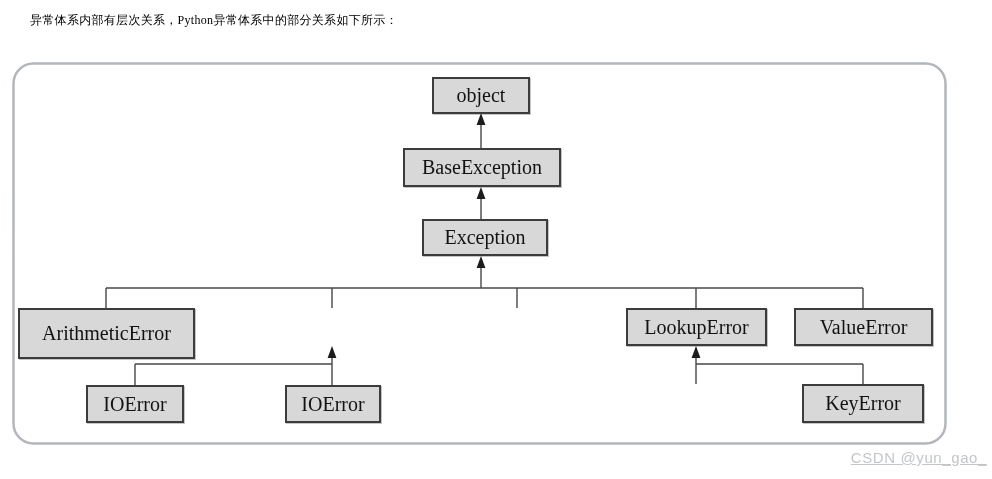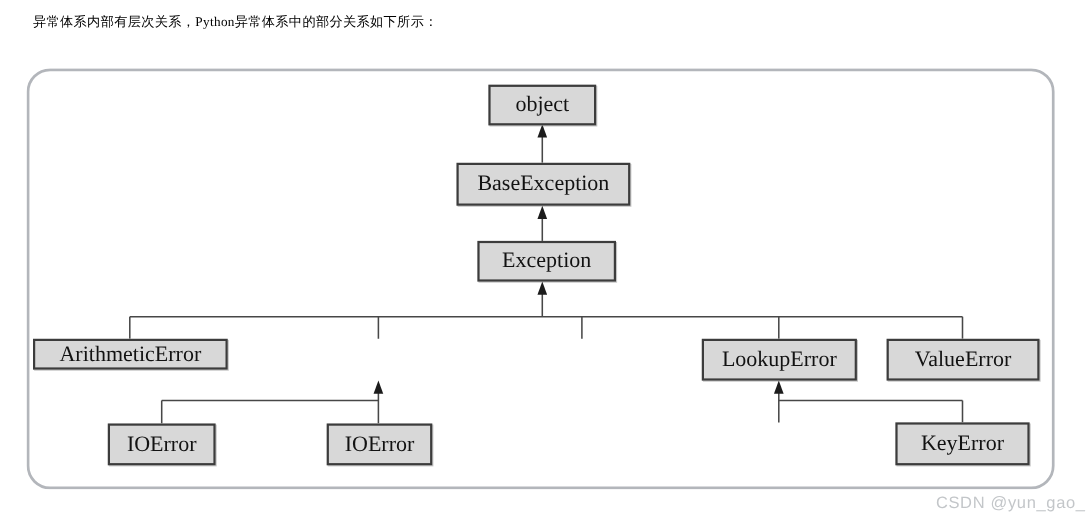--- a/index.html
+++ b/index.html
@@ -14,21 +14,21 @@
     position: absolute;
     left: 30px; top: 12px;
     margin: 0;
     font-size: 12px;
     color: #000000;
     letter-spacing: 0.3px;
     white-space: nowrap;
   }
   .panel {
     position: absolute;
-    left: 24px; top: 62px;
+    left: 12px; top: 62px;
     width: 935px; height: 383px;
   }
   .connectors {
     position: absolute;
     left: 0; top: 0;
     width: 935px; height: 383px;
   }
   .connectors line {
     stroke: var(--line, #474747);
     stroke-width: 1.4;
@@ -55,20 +55,21 @@
     white-space: nowrap;
     box-shadow: 1px 1px 0 rgba(90,90,90,0.35);
   }
   .watermark {
     position: absolute;
     right: 5px; top: 449px;
     font-family: "Liberation Sans", "DejaVu Sans", sans-serif;
     font-size: 15px;
     color: var(--watermark, #c3c6c9);
     letter-spacing: 0.6px;
+    text-decoration: underline;
   }
 </style>
 </head>
 <body>
 
 <p class="intro">异常体系内部有层次关系，Python异常体系中的部分关系如下所示：</p>
 
 <div class="panel">
 
   <svg class="connectors" viewBox="0 0 935 383">
@@ -109,21 +110,21 @@
       <polygon points="684,284 679.6,296 688.4,296"></polygon>
     </g>
   </svg>
 
   <div class="node" style="left:420px; top:15px; width:98px; height:37px">object</div>
 
   <div class="node" style="left:391px; top:86px; width:158px; height:39px">BaseException</div>
 
   <div class="node" style="left:410px; top:157px; width:126px; height:37px">Exception</div>
 
-  <div class="node" style="left:6px; top:246px; width:177px; height:28px">ArithmeticError</div>
+  <div class="node" style="left:6px; top:246px; width:177px; height:51px">ArithmeticError</div>
 
 
 
   <div class="node" style="left:614px; top:246px; width:141px; height:38px">LookupError</div>
 
   <div class="node" style="left:782px; top:246px; width:139px; height:38px">ValueError</div>
 
   <div class="node" style="left:74px; top:323px; width:98px; height:38px">IOError</div>
 
   <div class="node" style="left:273px; top:323px; width:96px; height:38px">IOError</div>

